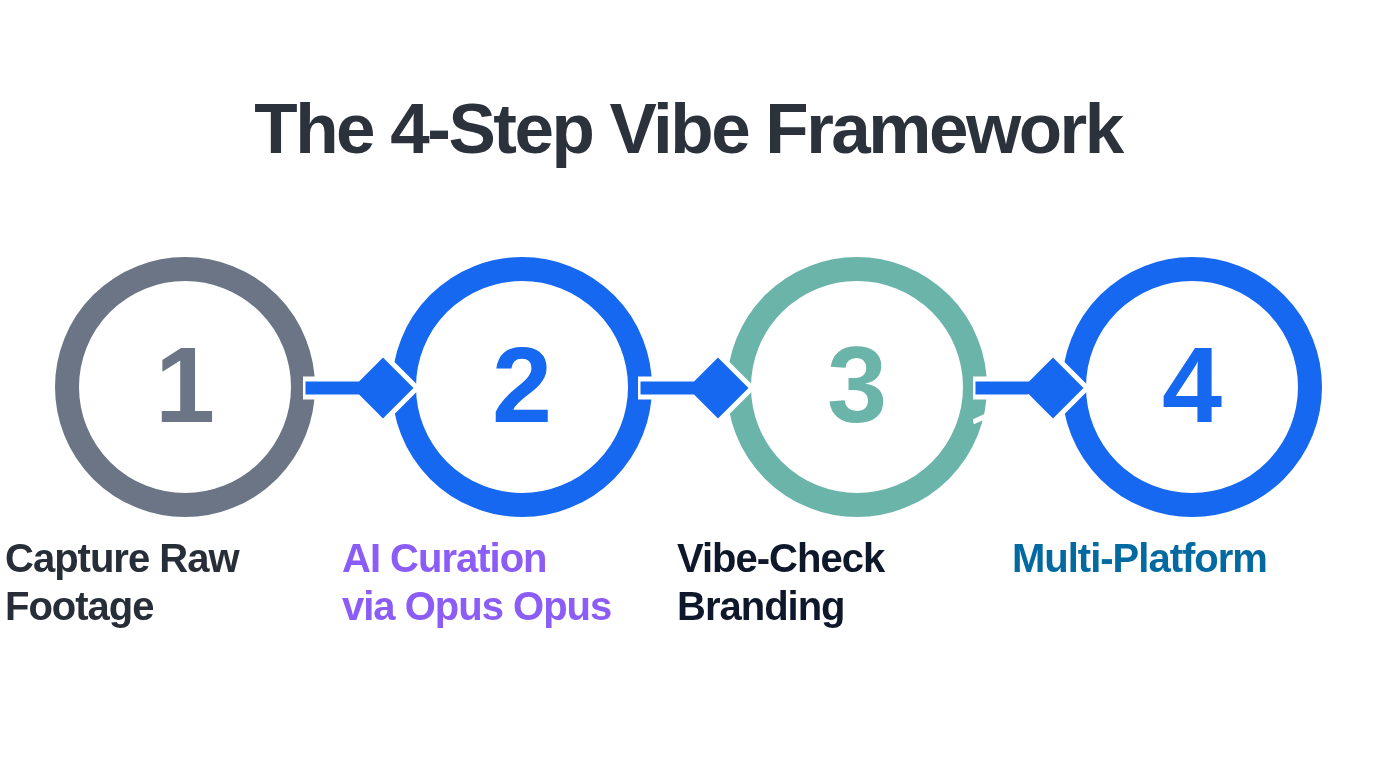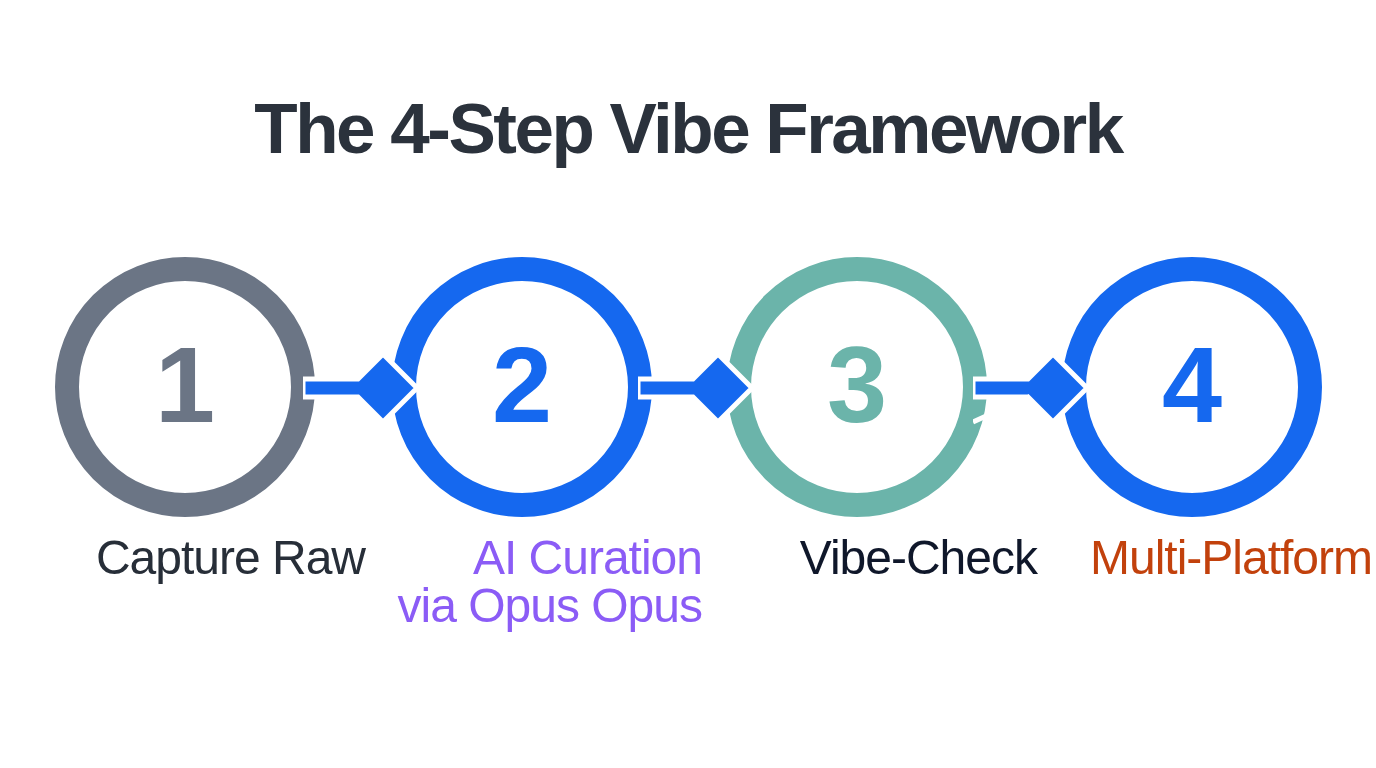--- a/index.html
+++ b/index.html
@@ -33,23 +33,23 @@
   .step-number{
     font-size:108px;
     font-weight:700;
     line-height:1;
     transform:translateY(-2px);
   }
   .step-label{
     position:absolute;
     width:360px;
     top:534px;
-    text-align:right;
-    font-size:48px;
-    font-weight:400;
+    text-align:left;
+    font-size:40px;
+    font-weight:700;
     line-height:48px;
     letter-spacing:-1px;
     color:#272e38;
   }
   .arrow{
     position:absolute;
     top:348px;
     width:130px;height:80px;
   }
 </style>
@@ -59,47 +59,49 @@
 <div class="canvas">
 
   <div class="title" style="color: rgb(43, 50, 60);">The 4-Step Vibe Framework</div>
 
   <div>
     <div class="step-circle" style="left: 55px; top: 257px; border-color: rgb(107, 117, 133);">
       <span class="step-number" style="color: rgb(107, 117, 133);">1</span>
     </div>
     <div class="step-label" style="left: 5px; color: rgb(39, 46, 56);">
       <div>Capture Raw</div>
+      <div>Footage</div>
     </div>
   </div>
 
   <div>
     <div class="step-circle" style="left: 392px; top: 257px; border-color: rgb(21, 104, 239);">
       <span class="step-number" style="color: rgb(21, 104, 239);">2</span>
     </div>
     <div class="step-label" style="left: 342px; color: #8b5cf6;">
       <div>AI Curation</div>
       <div>via Opus Opus</div>
     </div>
   </div>
 
   <div>
     <div class="step-circle" style="left: 727px; top: 257px; border-color: rgb(107, 180, 170);">
       <span class="step-number" style="color: rgb(107, 180, 170);">3</span>
     </div>
     <div class="step-label" style="left: 677px; color: #0f172a;">
       <div>Vibe-Check</div>
+      <div>Branding</div>
     </div>
   </div>
 
   <div>
     <div class="step-circle" style="left: 1062px; top: 257px; border-color: rgb(21, 104, 239);">
       <span class="step-number" style="color: rgb(21, 104, 239);">4</span>
     </div>
-    <div class="step-label" style="left: 1012px; color: #c2410c;">
+    <div class="step-label" style="left: 1012px; color: #0369a1;">
       <div>Multi-Platform</div>
     </div>
   </div>
 
   <svg class="arrow" style="left:303px;" viewBox="0 0 130 80">
     <path class="arrow-shape" d="M0,31 L55,31 L80,6 L114,40 L80,74 L55,49 L0,49 Z" fill="#1568ef" stroke="#ffffff" stroke-width="5" stroke-linejoin="miter"></path>
   </svg>
   <svg class="arrow" style="left:638px;" viewBox="0 0 130 80">
     <path class="arrow-shape" d="M0,31 L55,31 L80,6 L114,40 L80,74 L55,49 L0,49 Z" fill="#1568ef" stroke="#ffffff" stroke-width="5" stroke-linejoin="miter"></path>
   </svg>

